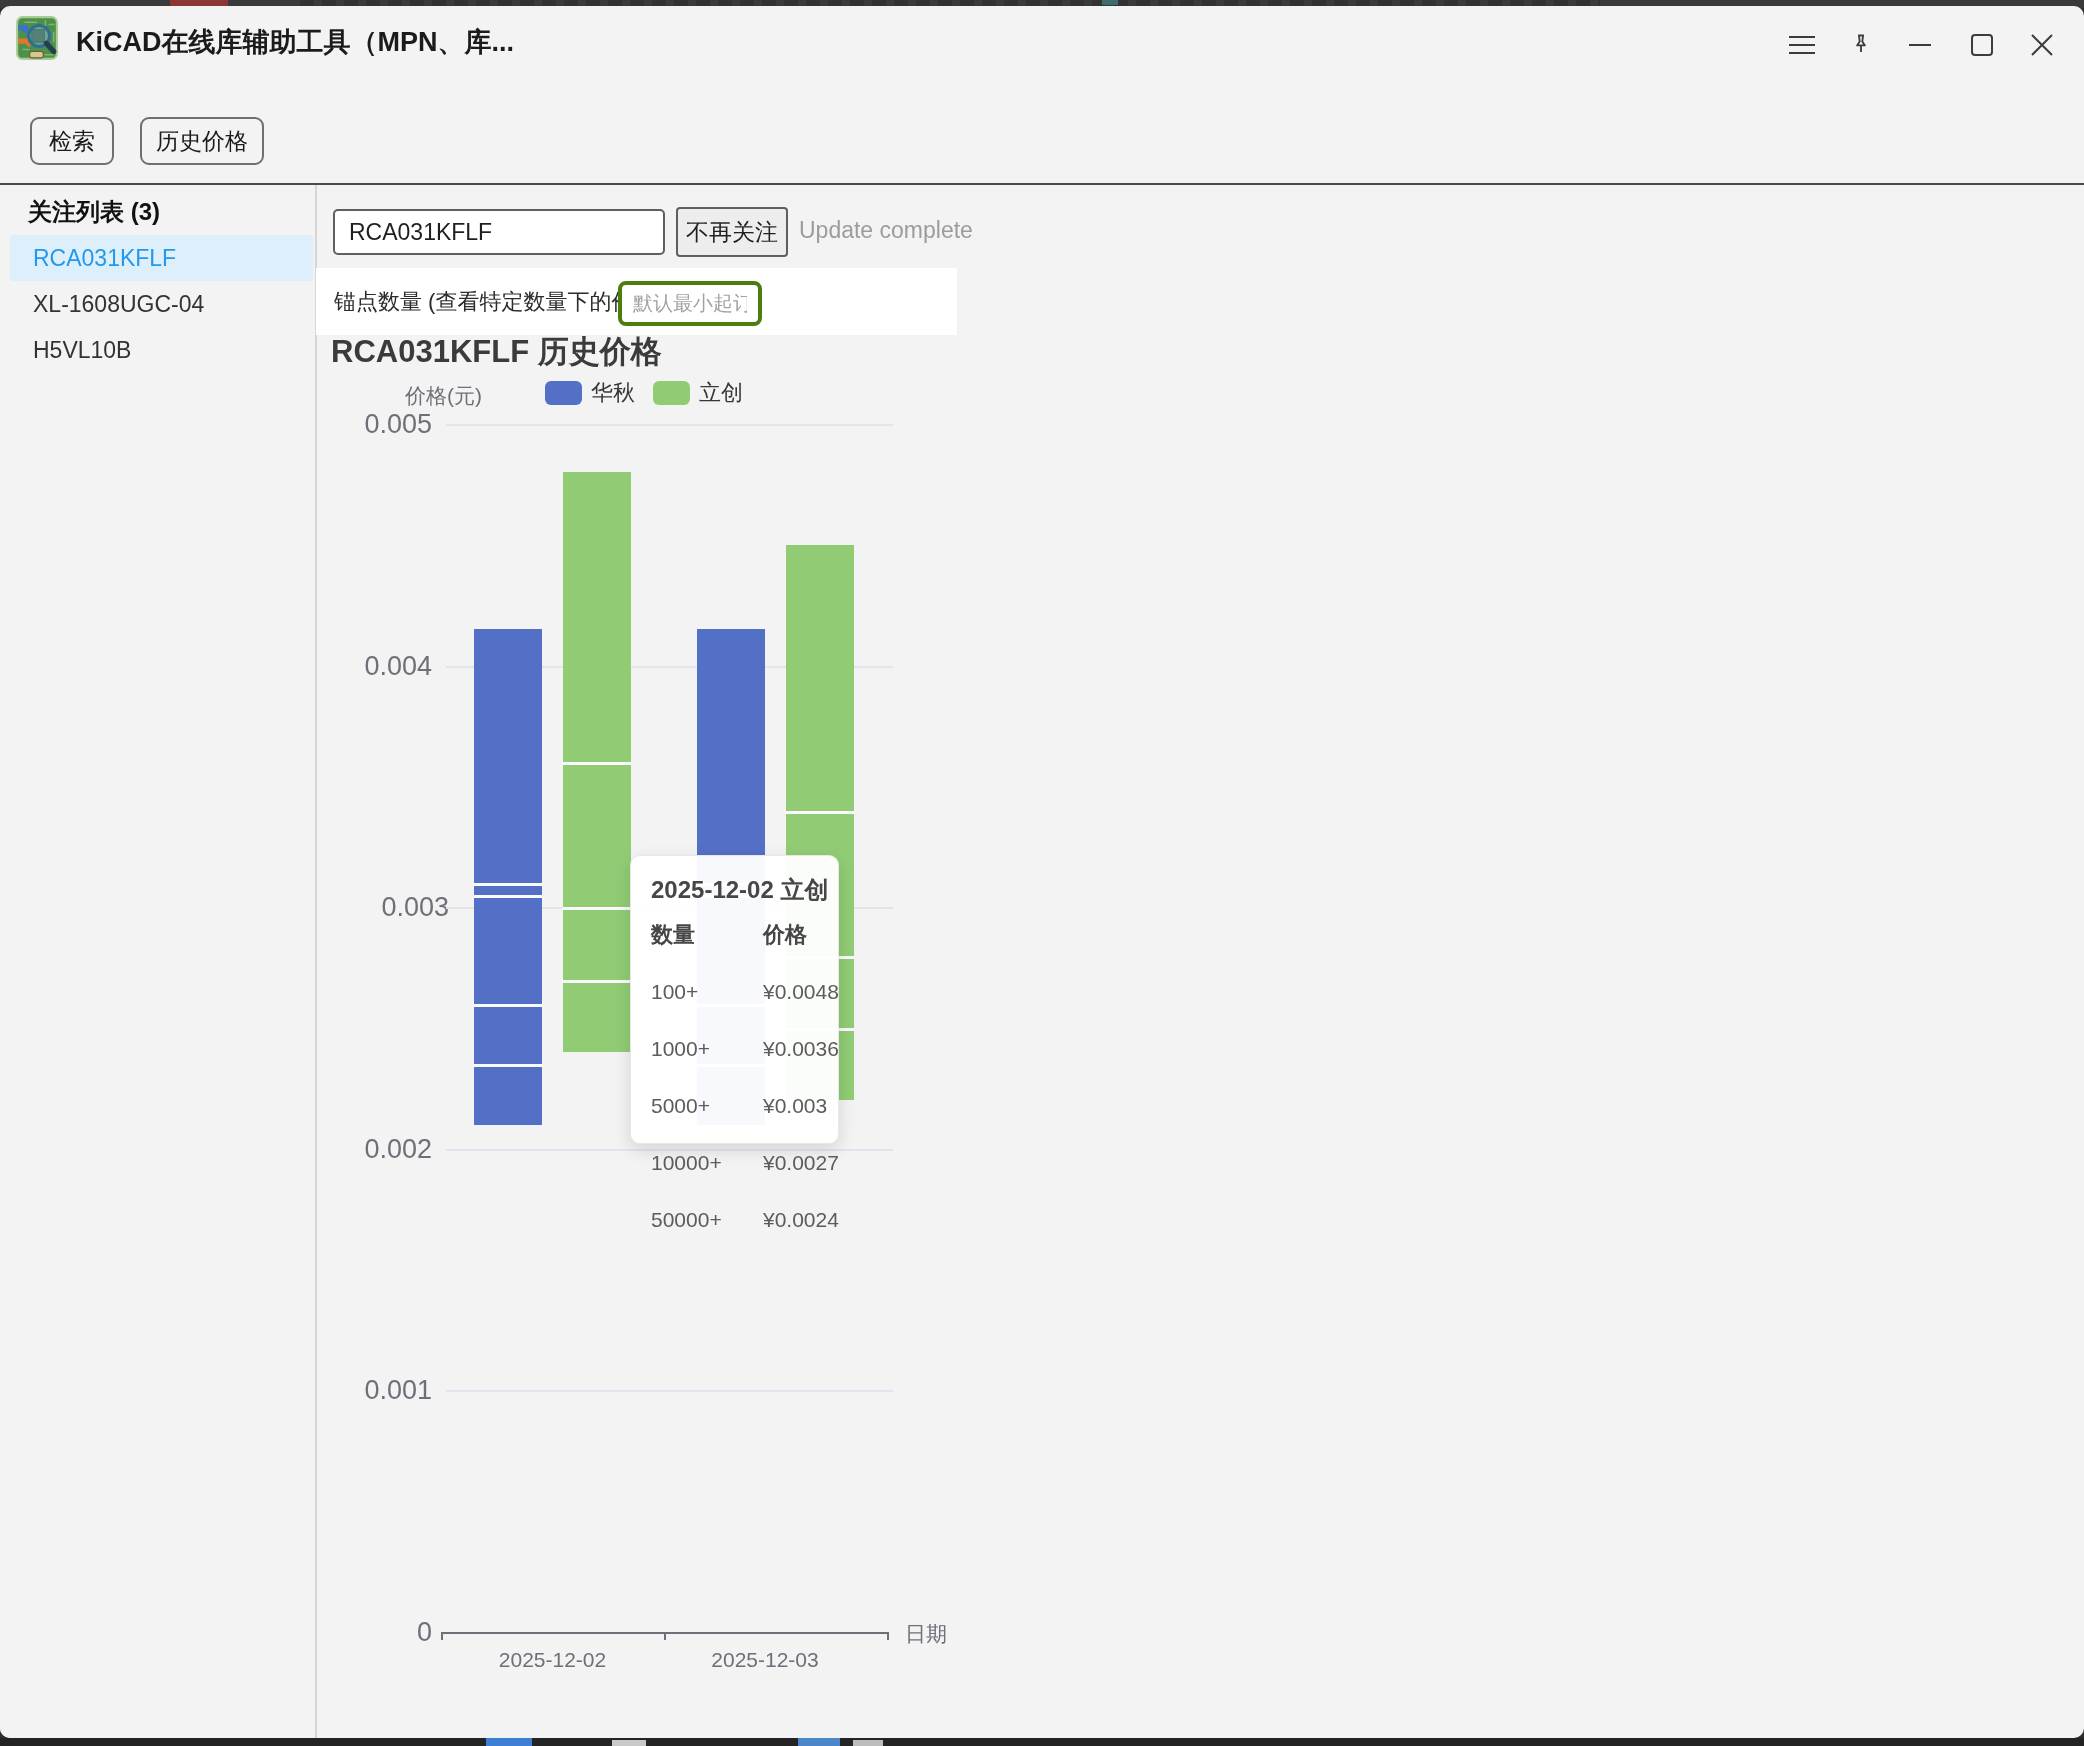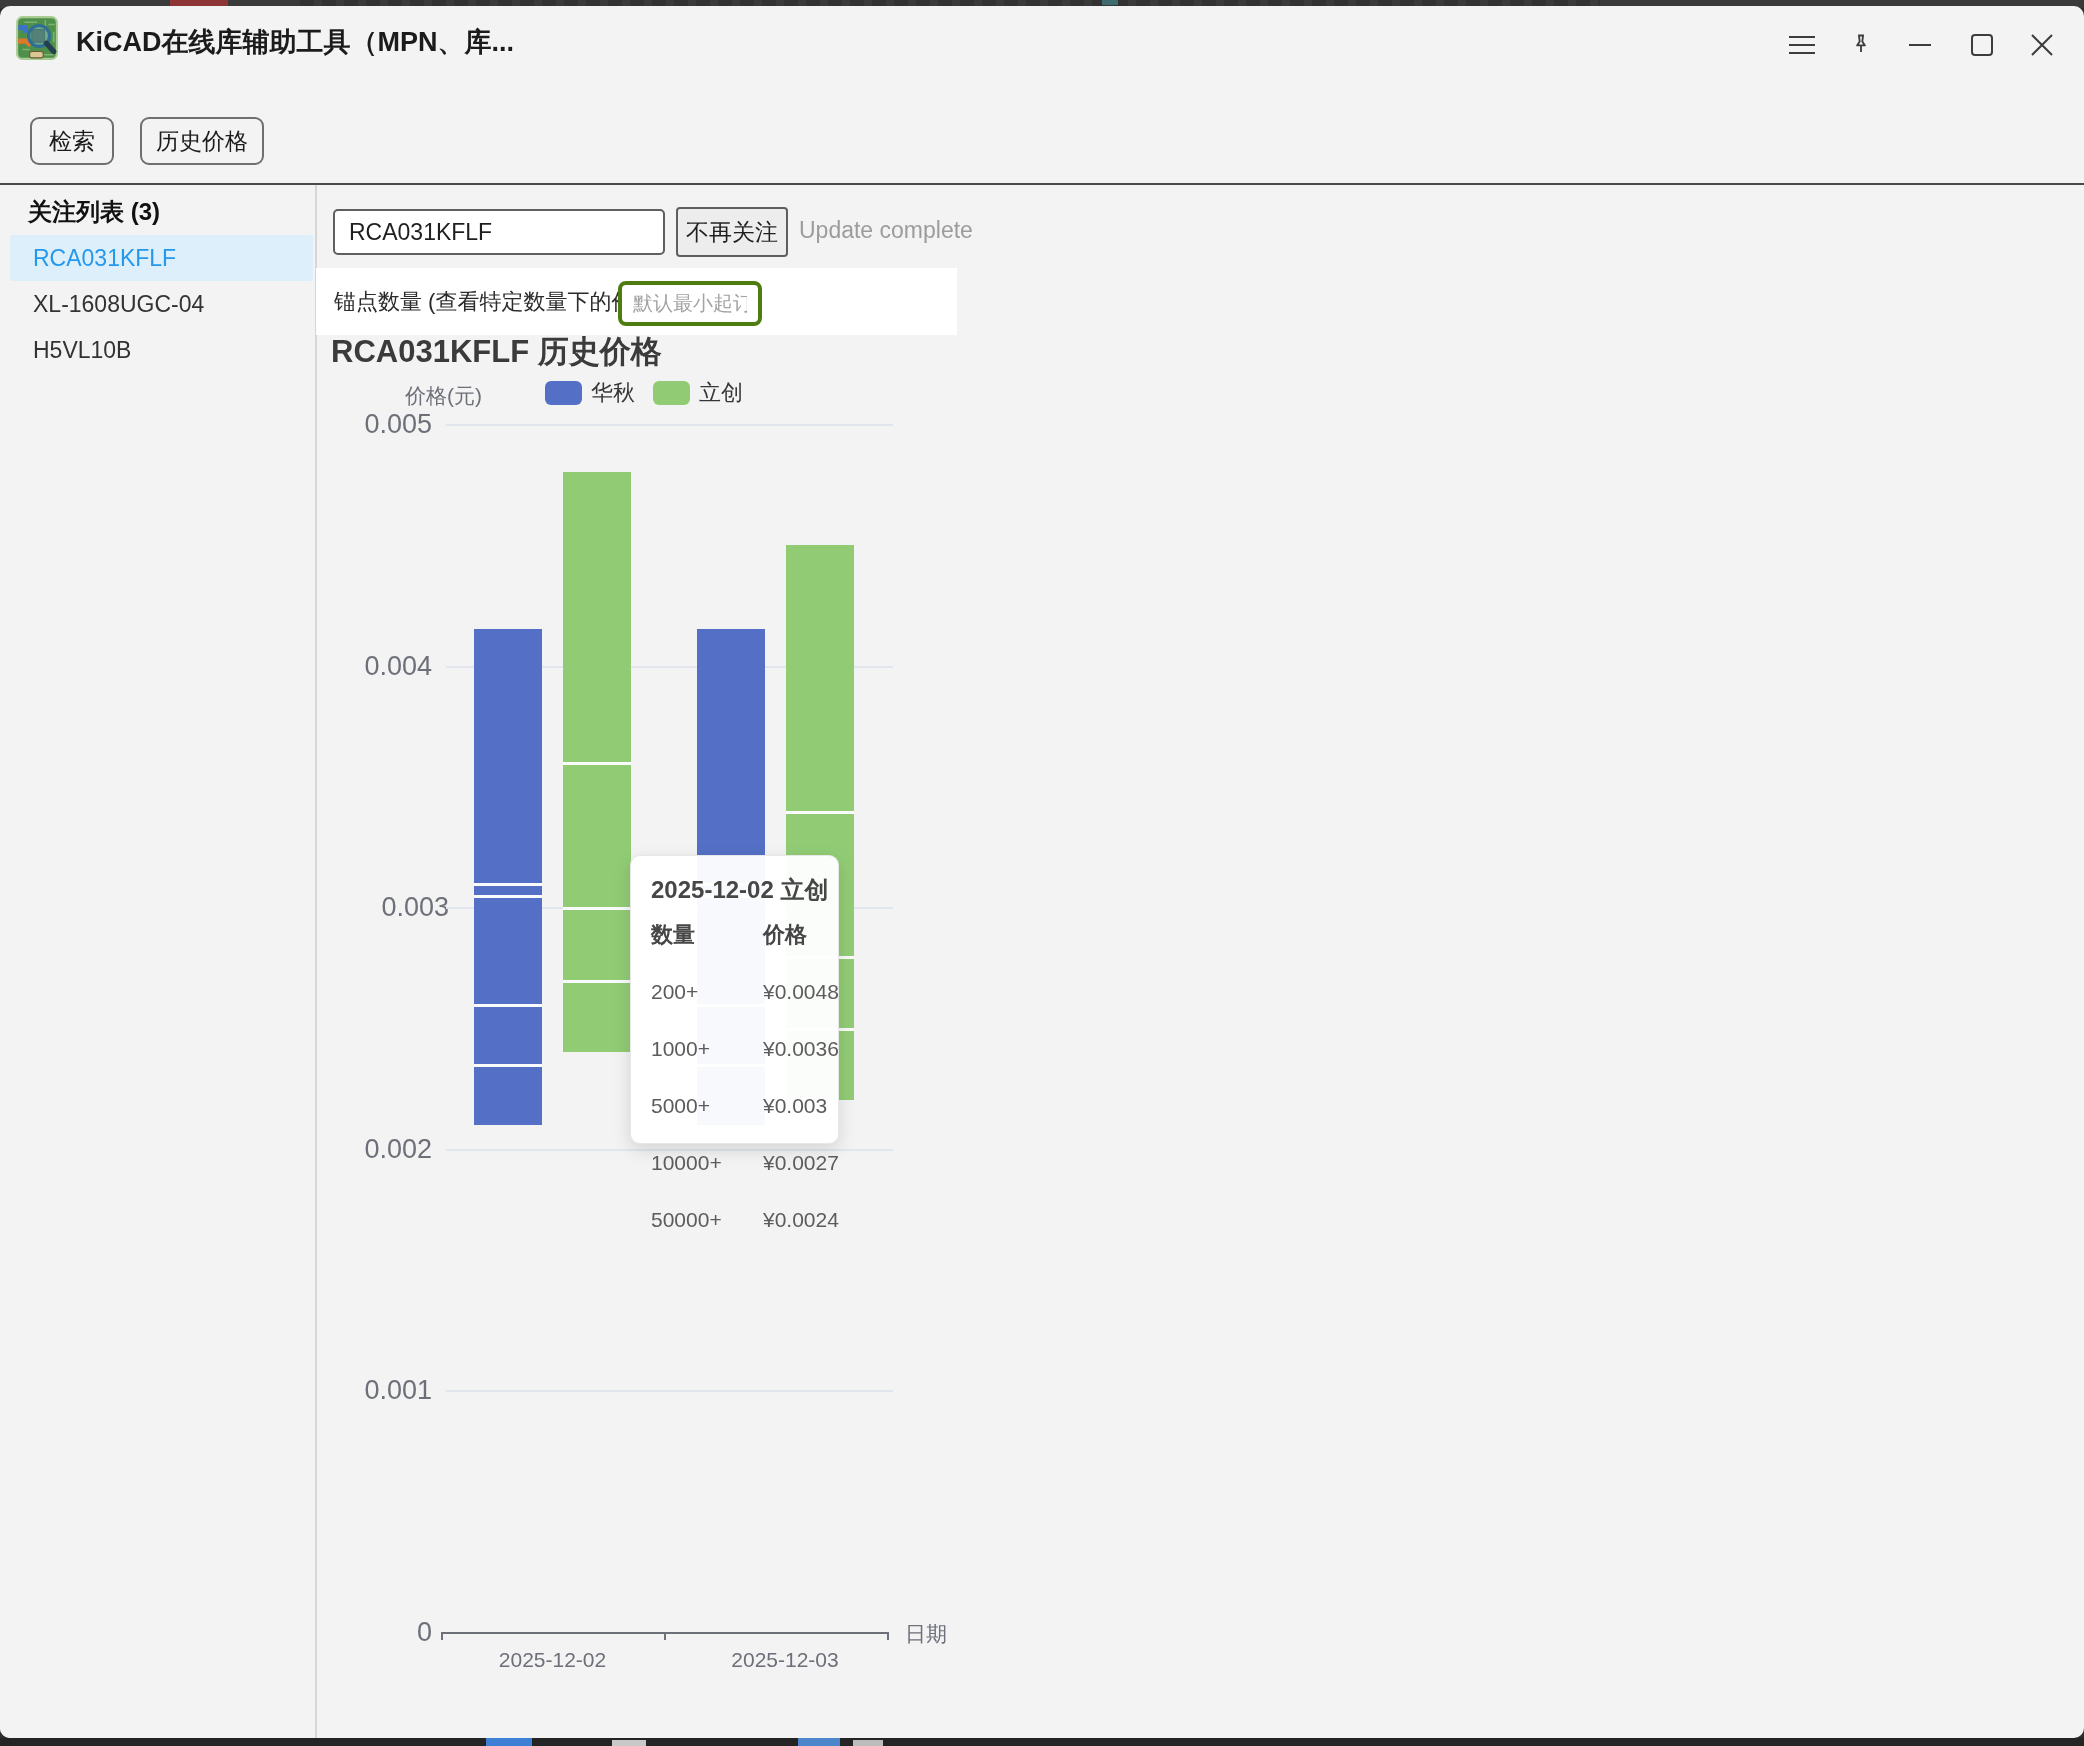--- a/index.html
+++ b/index.html
@@ -191,21 +191,21 @@
           <div class="ytick-label" style="left: 42px; top: 722.2px; transform: translateY(-50%);">0.003</div>
           <div class="gridline" style="left: 129px; width: 447px; top: 480.6px;"></div>
           <div class="ytick-label" style="left: 25px; top: 480.6px; transform: translateY(-50%);">0.004</div>
           <div class="gridline" style="left: 129px; width: 447px; top: 239px;"></div>
           <div class="ytick-label" style="left: 25px; top: 239px; transform: translateY(-50%);">0.005</div>
           <div class="x-axis-line" style="left: 124px; width: 446px; top: 1447px;"></div>
           <div class="x-axis-tick" style="left: 124px; top: 1447px;"></div>
           <div class="x-axis-tick" style="left: 347px; top: 1447px;"></div>
           <div class="x-axis-tick" style="left: 570px; top: 1447px;"></div>
           <div class="xcat-label" style="left: 235.5px; top: 1463px;">2025-12-02</div>
-          <div class="xcat-label" style="left: 468px; top: 1463px;">2025-12-03</div>
+          <div class="xcat-label" style="left: 448px; top: 1463px;">2025-12-03</div>
           <div class="x-axis-name" style="left: 588px; top: 1435px;">日期</div>
           <div class="price-bar" style="left: 157px; top: 444.36px; width: 68px; height: 495.28px; background: rgb(84, 112, 198);">
             <div class="bar-sep" style="top: 253.68px;"></div>
             <div class="bar-sep" style="top: 265.76px;"></div>
             <div class="bar-sep" style="top: 374.48px;"></div>
             <div class="bar-sep" style="top: 434.88px;"></div>
           </div>
           <div class="price-bar" style="left: 380px; top: 444.36px; width: 68px; height: 495.28px; background: rgb(84, 112, 198);">
             <div class="bar-sep" style="top: 253.68px;"></div>
             <div class="bar-sep" style="top: 265.76px;"></div>
@@ -222,21 +222,21 @@
             <div class="bar-sep" style="top: 410.72px;"></div>
             <div class="bar-sep" style="top: 483.2px;"></div>
           </div>
         </div>
 
       <div class="chart-tooltip">
         <div class="tt-title">2025-12-02 立创</div>
         <div class="tt-grid">
           <span class="tt-head">数量</span>
           <span class="tt-head">价格</span>
-        <span>200+</span>
+        <span>100+</span>
             <span>¥0.0048</span>
             <span>1000+</span>
             <span>¥0.0036</span>
             <span>5000+</span>
             <span>¥0.003</span>
             <span>10000+</span>
             <span>¥0.0027</span>
             <span>50000+</span>
             <span>¥0.0024</span>
           </div>

